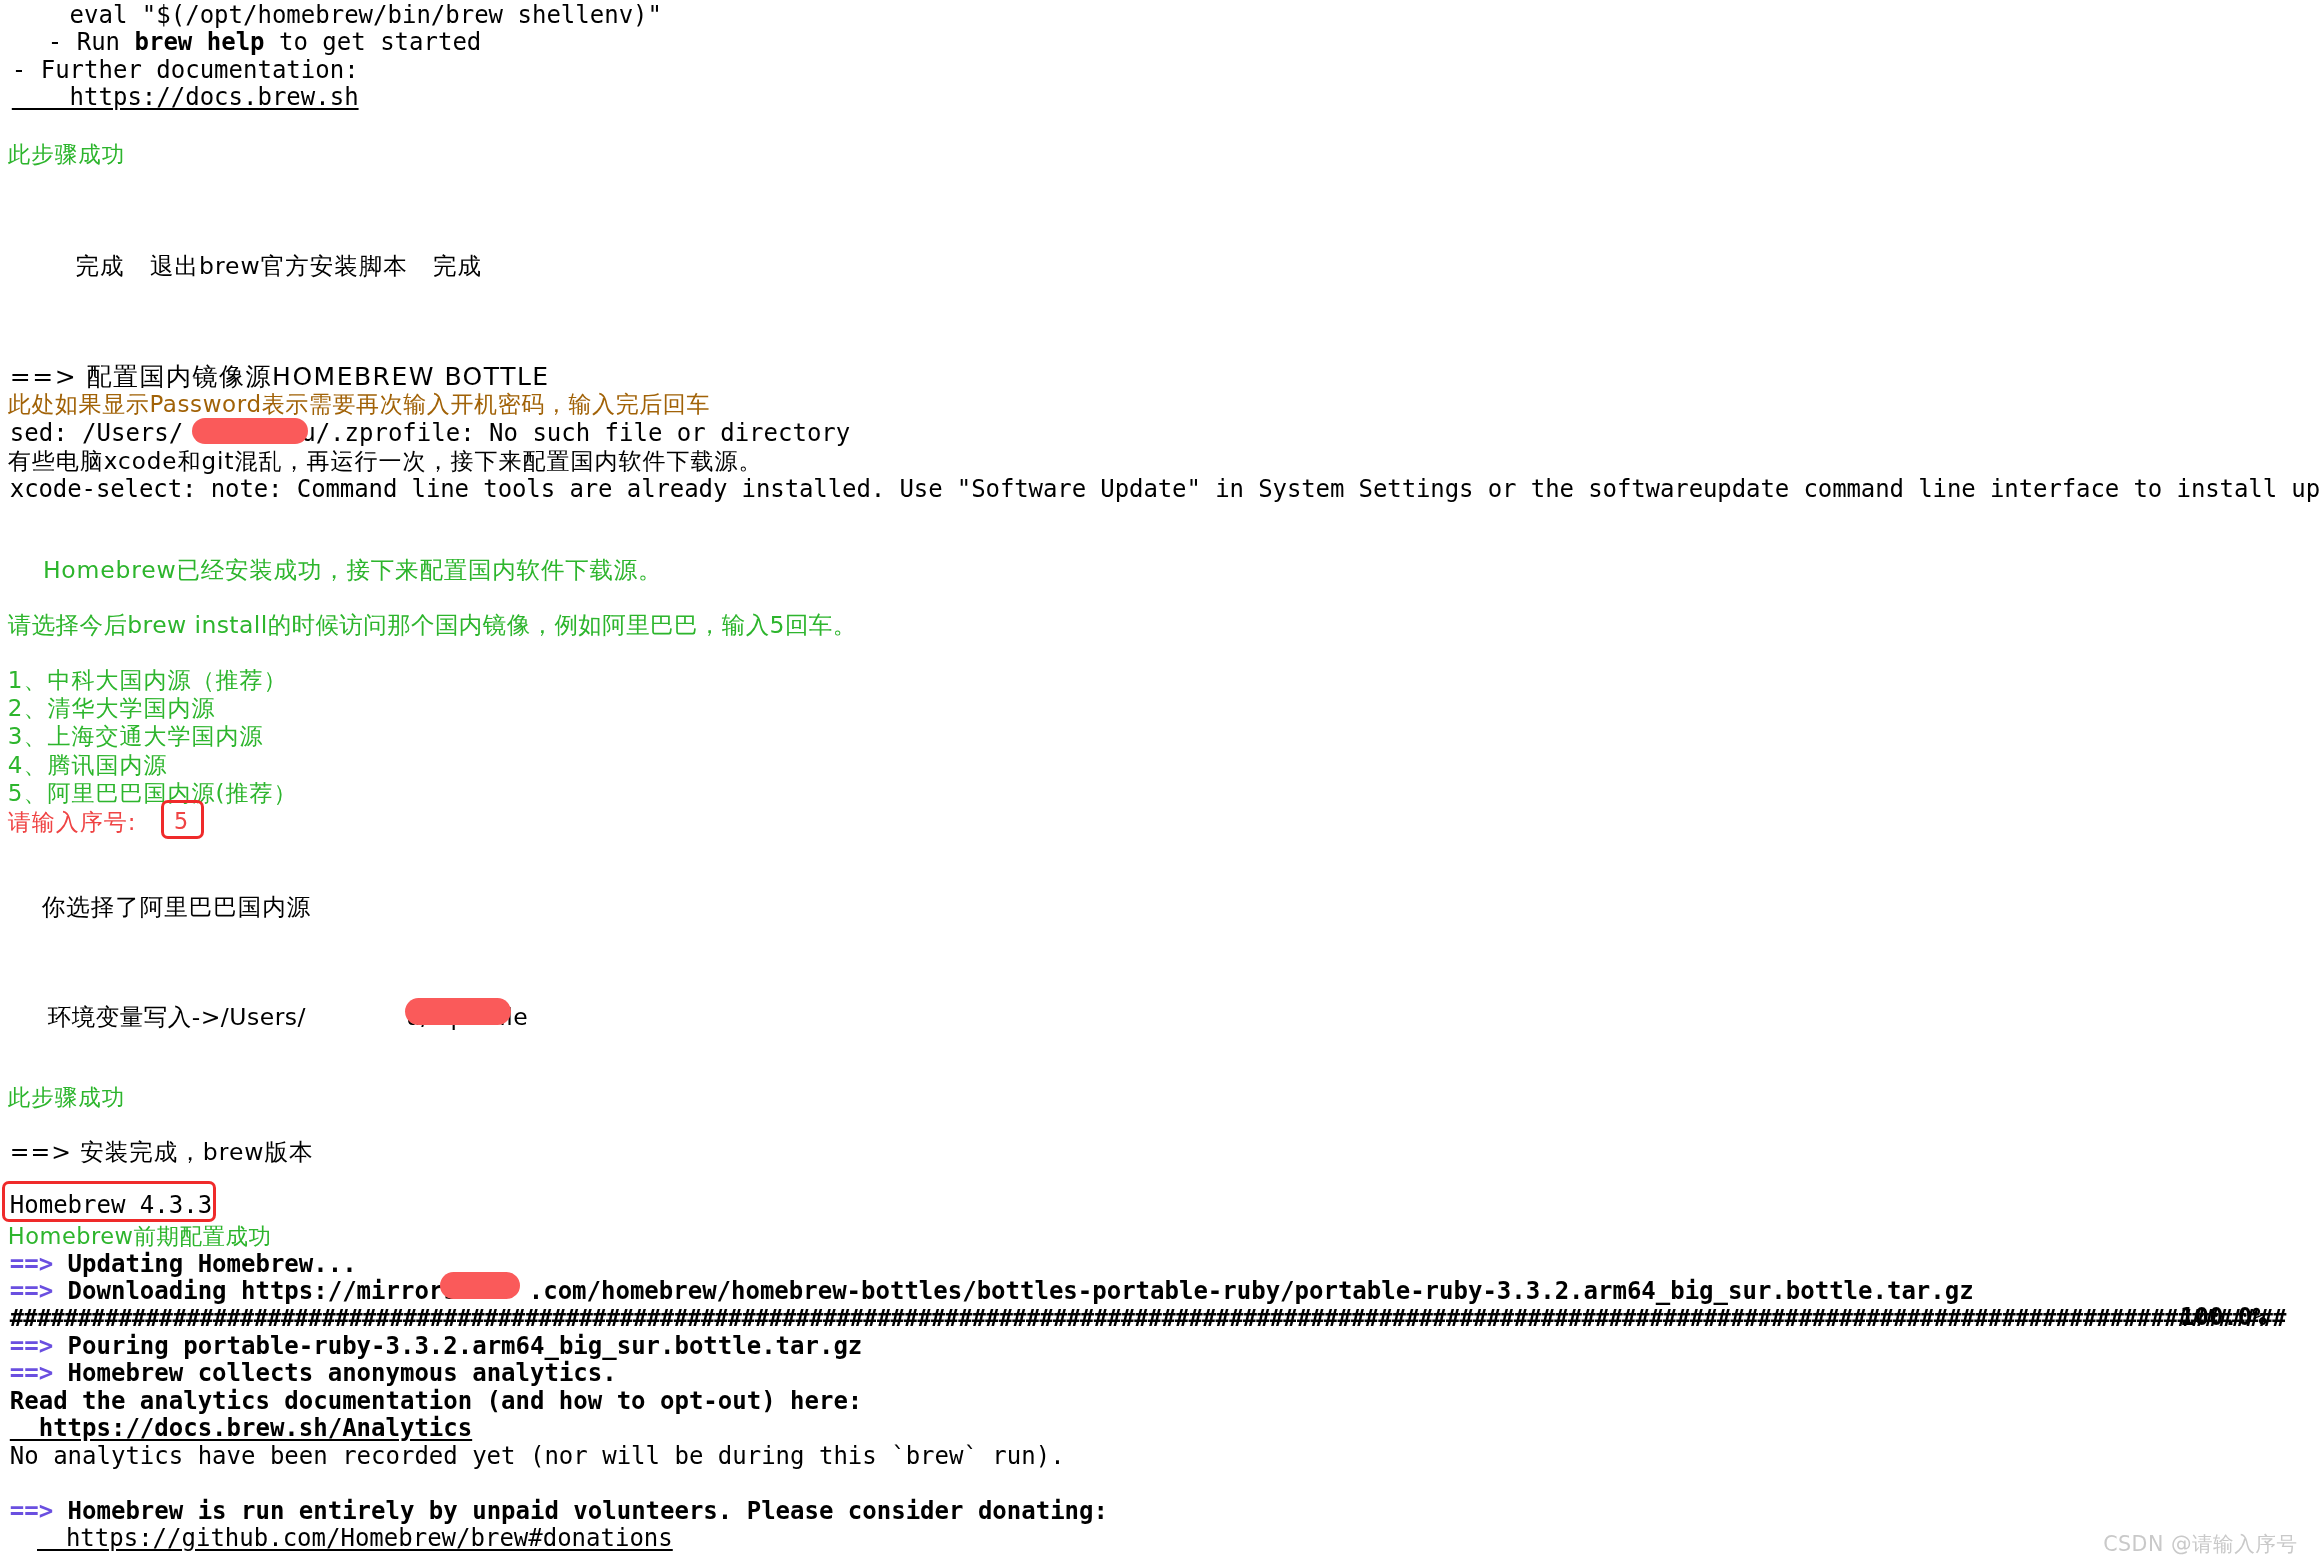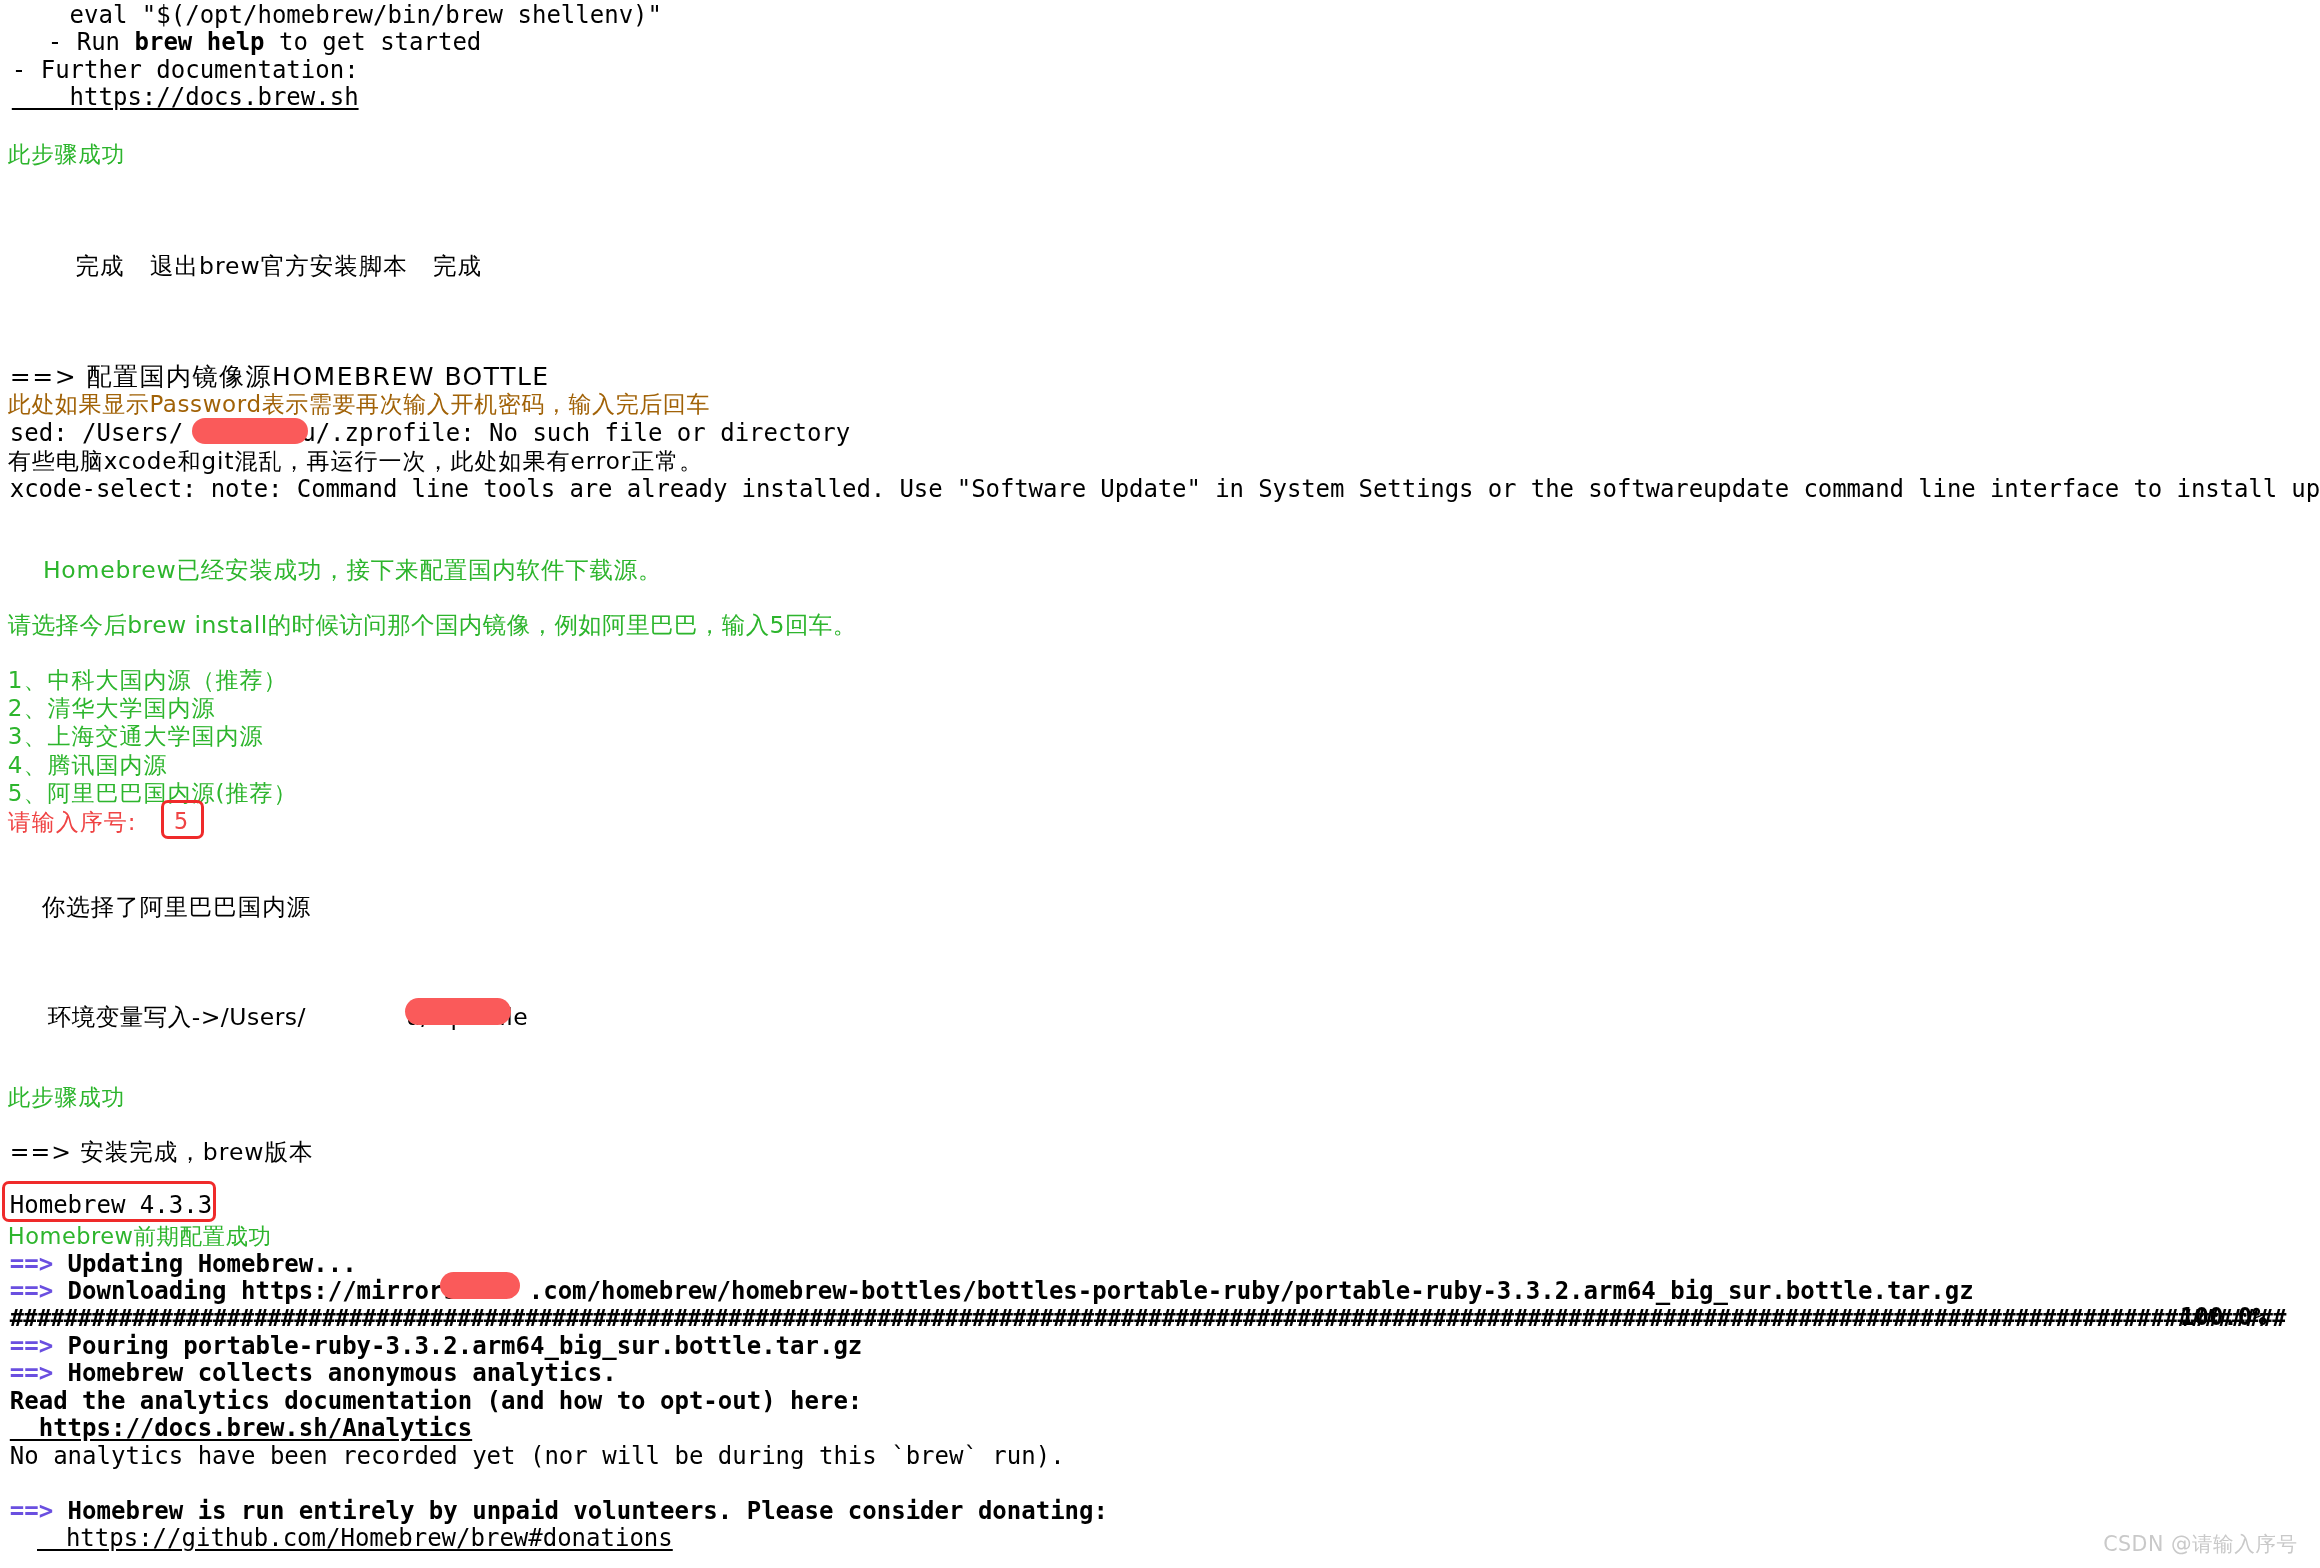--- a/index.html
+++ b/index.html
@@ -103,21 +103,21 @@
 
   <div class="line cjk" style="left:7.8px; top:253px; font-size:23.5px;">        完成   退出brew官方安装脚本   完成</div>
 
   <div class="line cjk" style="left:9.8px; top:363px; font-size:25px; letter-spacing:1.5px;">==&gt; 配置国内镜像源HOMEBREW BOTTLE</div>
 
   <div class="line cjk cyan" style="left:7.8px; top:391px; font-size:23px; letter-spacing:0.6px;">此处如果显示Password表示需要再次输入开机密码，输入完后回车</div>
 
   <div class="line" style="left:9.8px; top:420px;"><span>sed: /Users/</span><span style="display:inline-block;width:118px;"></span><span>u/.zprofile: No such file or directory</span></div>
   <div class="redact" style="left:192px; top:418px; width:116px; height:25.5px;"></div>
 
-  <div class="line cjk" style="left:7.8px; top:448px; font-size:23px;">有些电脑xcode和git混乱，再运行一次，此处如果有error正常。</div>
+  <div class="line cjk" style="left:7.8px; top:448px; font-size:23px;">有些电脑xcode和git混乱，再运行一次，接下来配置国内软件下载源。</div>
 
   <div class="line" style="left:9.8px; top:476px; font-size:24px; letter-spacing:-0.1px;">xcode-select: note: Command line tools are already installed. Use "Software Update" in System Settings or the softwareupdate command line interface to install updates</div>
 
   <div class="line cjk green" style="left:9.8px; top:557px; font-size:23.5px; letter-spacing:0.8px;">    Homebrew已经安装成功，接下来配置国内软件下载源。</div>
 
   <div class="line cjk green" style="left:7.8px; top:612px; font-size:23.5px; letter-spacing:0.4px;">请选择今后brew install的时候访问那个国内镜像，例如阿里巴巴，输入5回车。</div>
 
   <div class="line cjk green" style="left:7.8px; top:667px; font-size:23px; letter-spacing:1px;">1、中科大国内源（推荐）</div>
   <div class="line cjk green" style="left:7.8px; top:695px; font-size:23px; letter-spacing:1px;">2、清华大学国内源</div>
   <div class="line cjk green" style="left:7.8px; top:723px; font-size:23px; letter-spacing:1px;">3、上海交通大学国内源</div>

